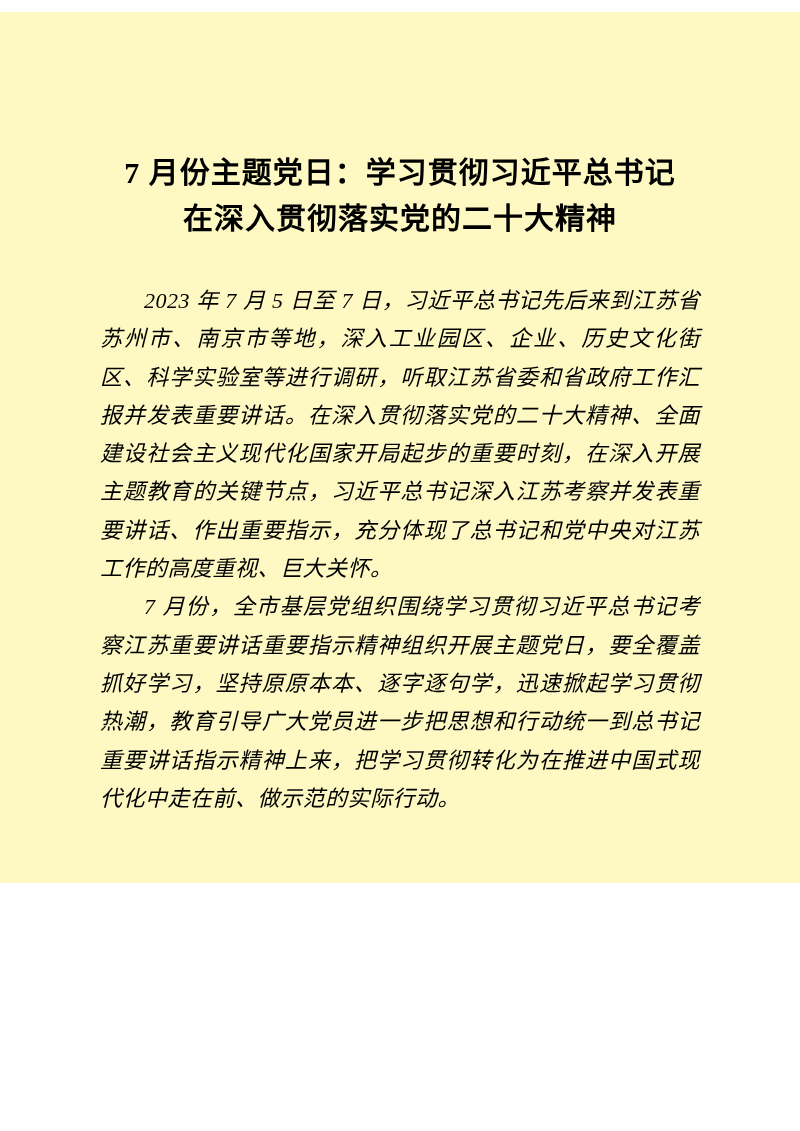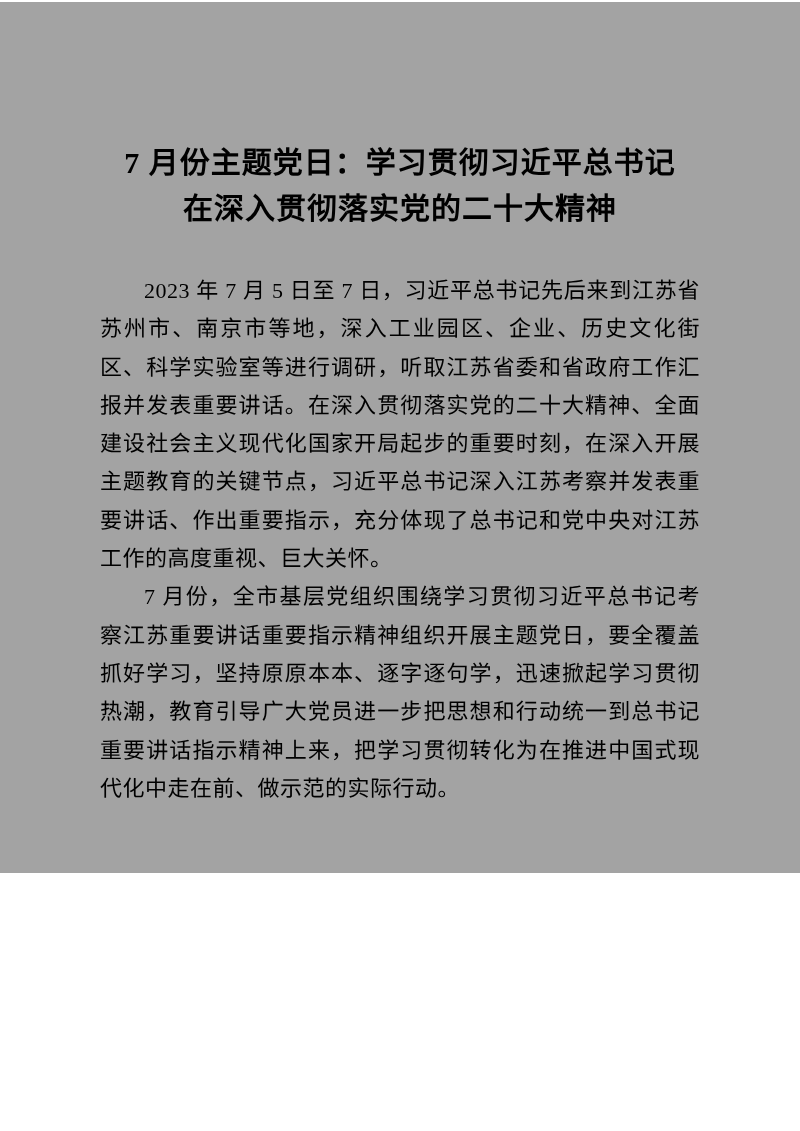--- a/index.html
+++ b/index.html
@@ -4,22 +4,22 @@
 <style>
   html, body {
     margin: 0;
     padding: 0;
     background: #ffffff;
   }
   .page {
     position: relative;
     width: 800px;
     height: 871px;
-    margin: 2px auto;
-    background: #a3a3a3;
+    margin: 12px auto;
+    background: #fef9c3;
     overflow: hidden;
     font-family: "Liberation Serif", "DejaVu Serif", serif;
     color: #000000;
   }
   .content {
     position: absolute;
     left: 100px;
     top: 138px;
     width: 600px;
   }
@@ -37,20 +37,21 @@
   }
   .body-text p {
     margin: 0;
     font-size: 22px;
     line-height: 38.3px;
     text-align: justify;
     text-justify: inter-ideograph;
     text-indent: 2em;
     letter-spacing: 0.5px;
     word-break: break-all;
+    font-style: italic;
   }
   .page-footer {
     position: absolute;
     top: 1033px;
     left: 0;
     width: 100%;
     text-align: center;
     font-size: 21px;
     line-height: 30px;
   }

